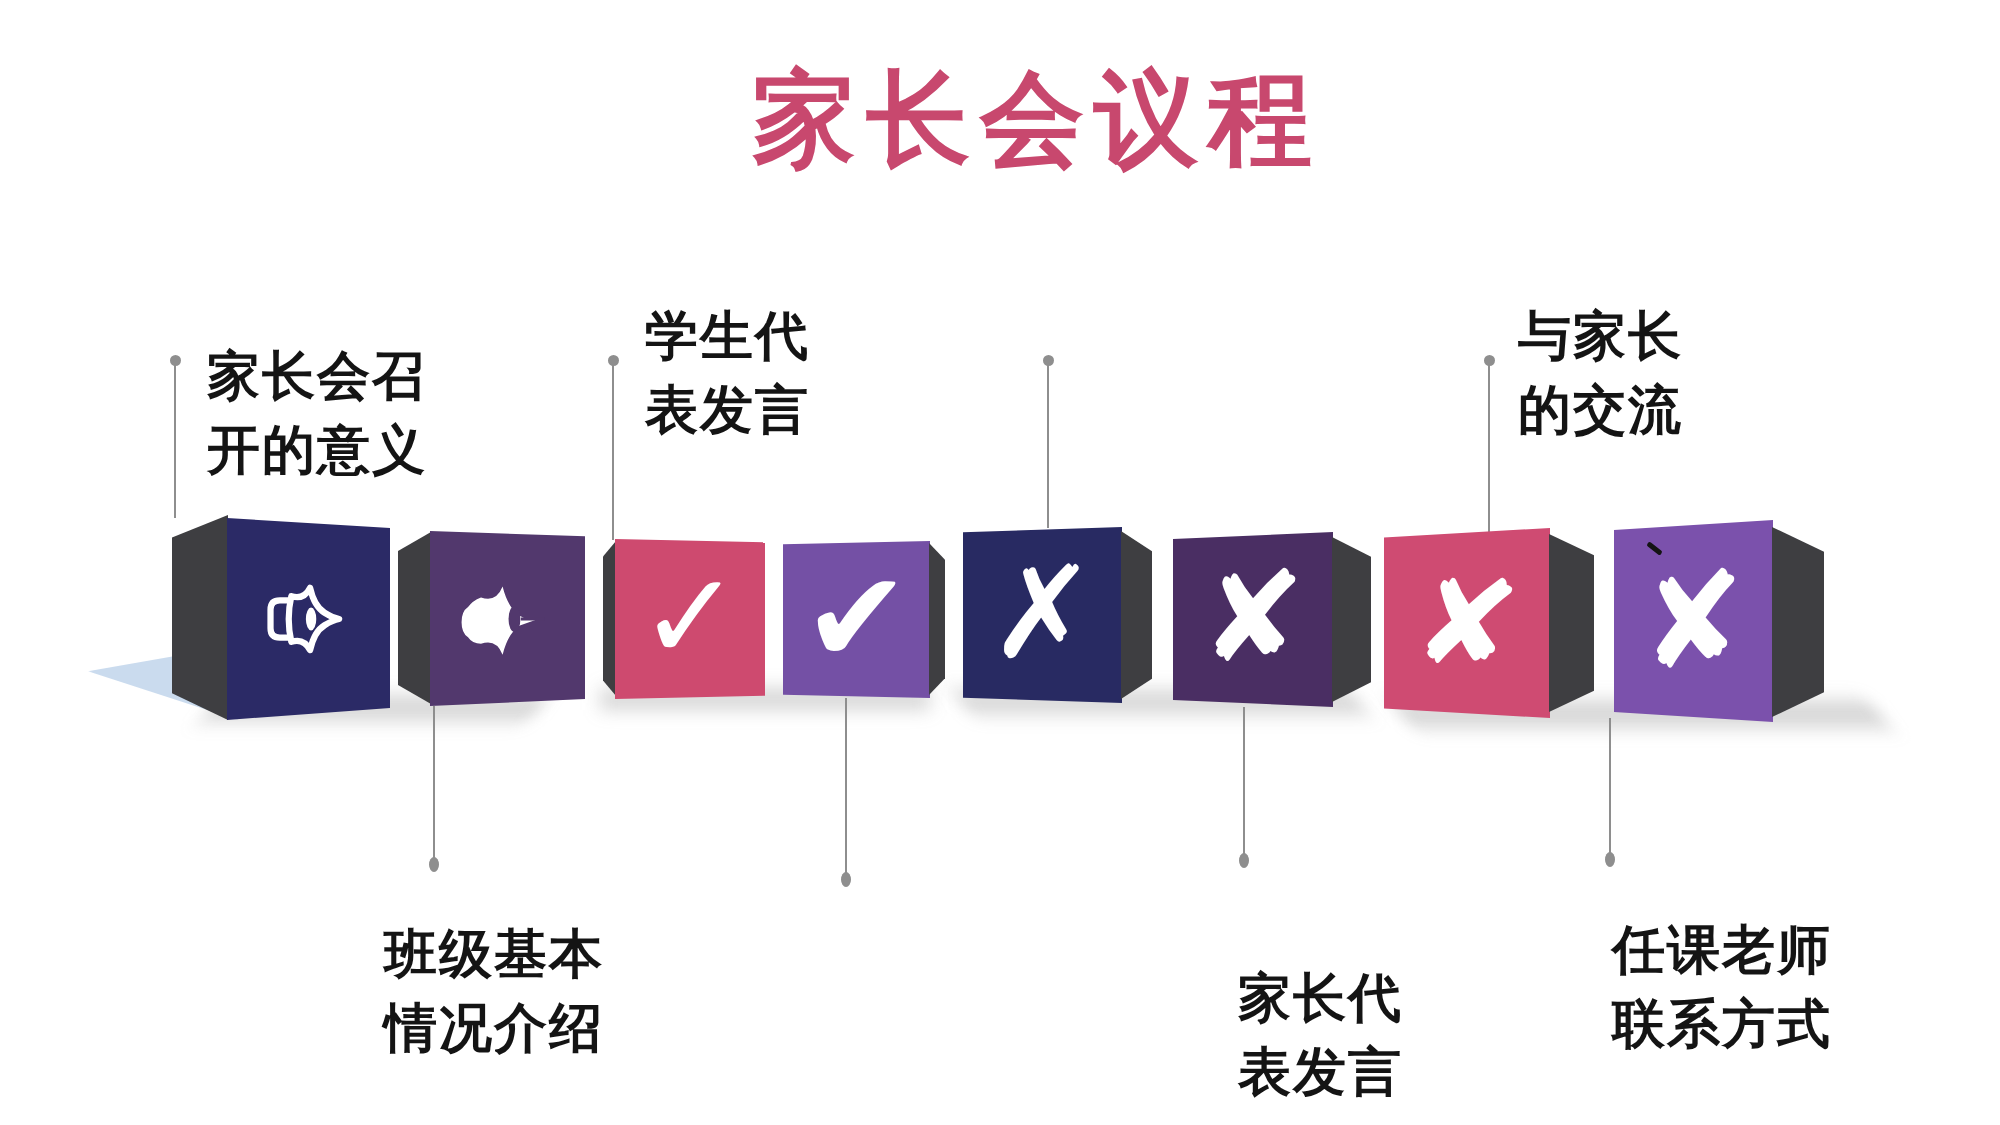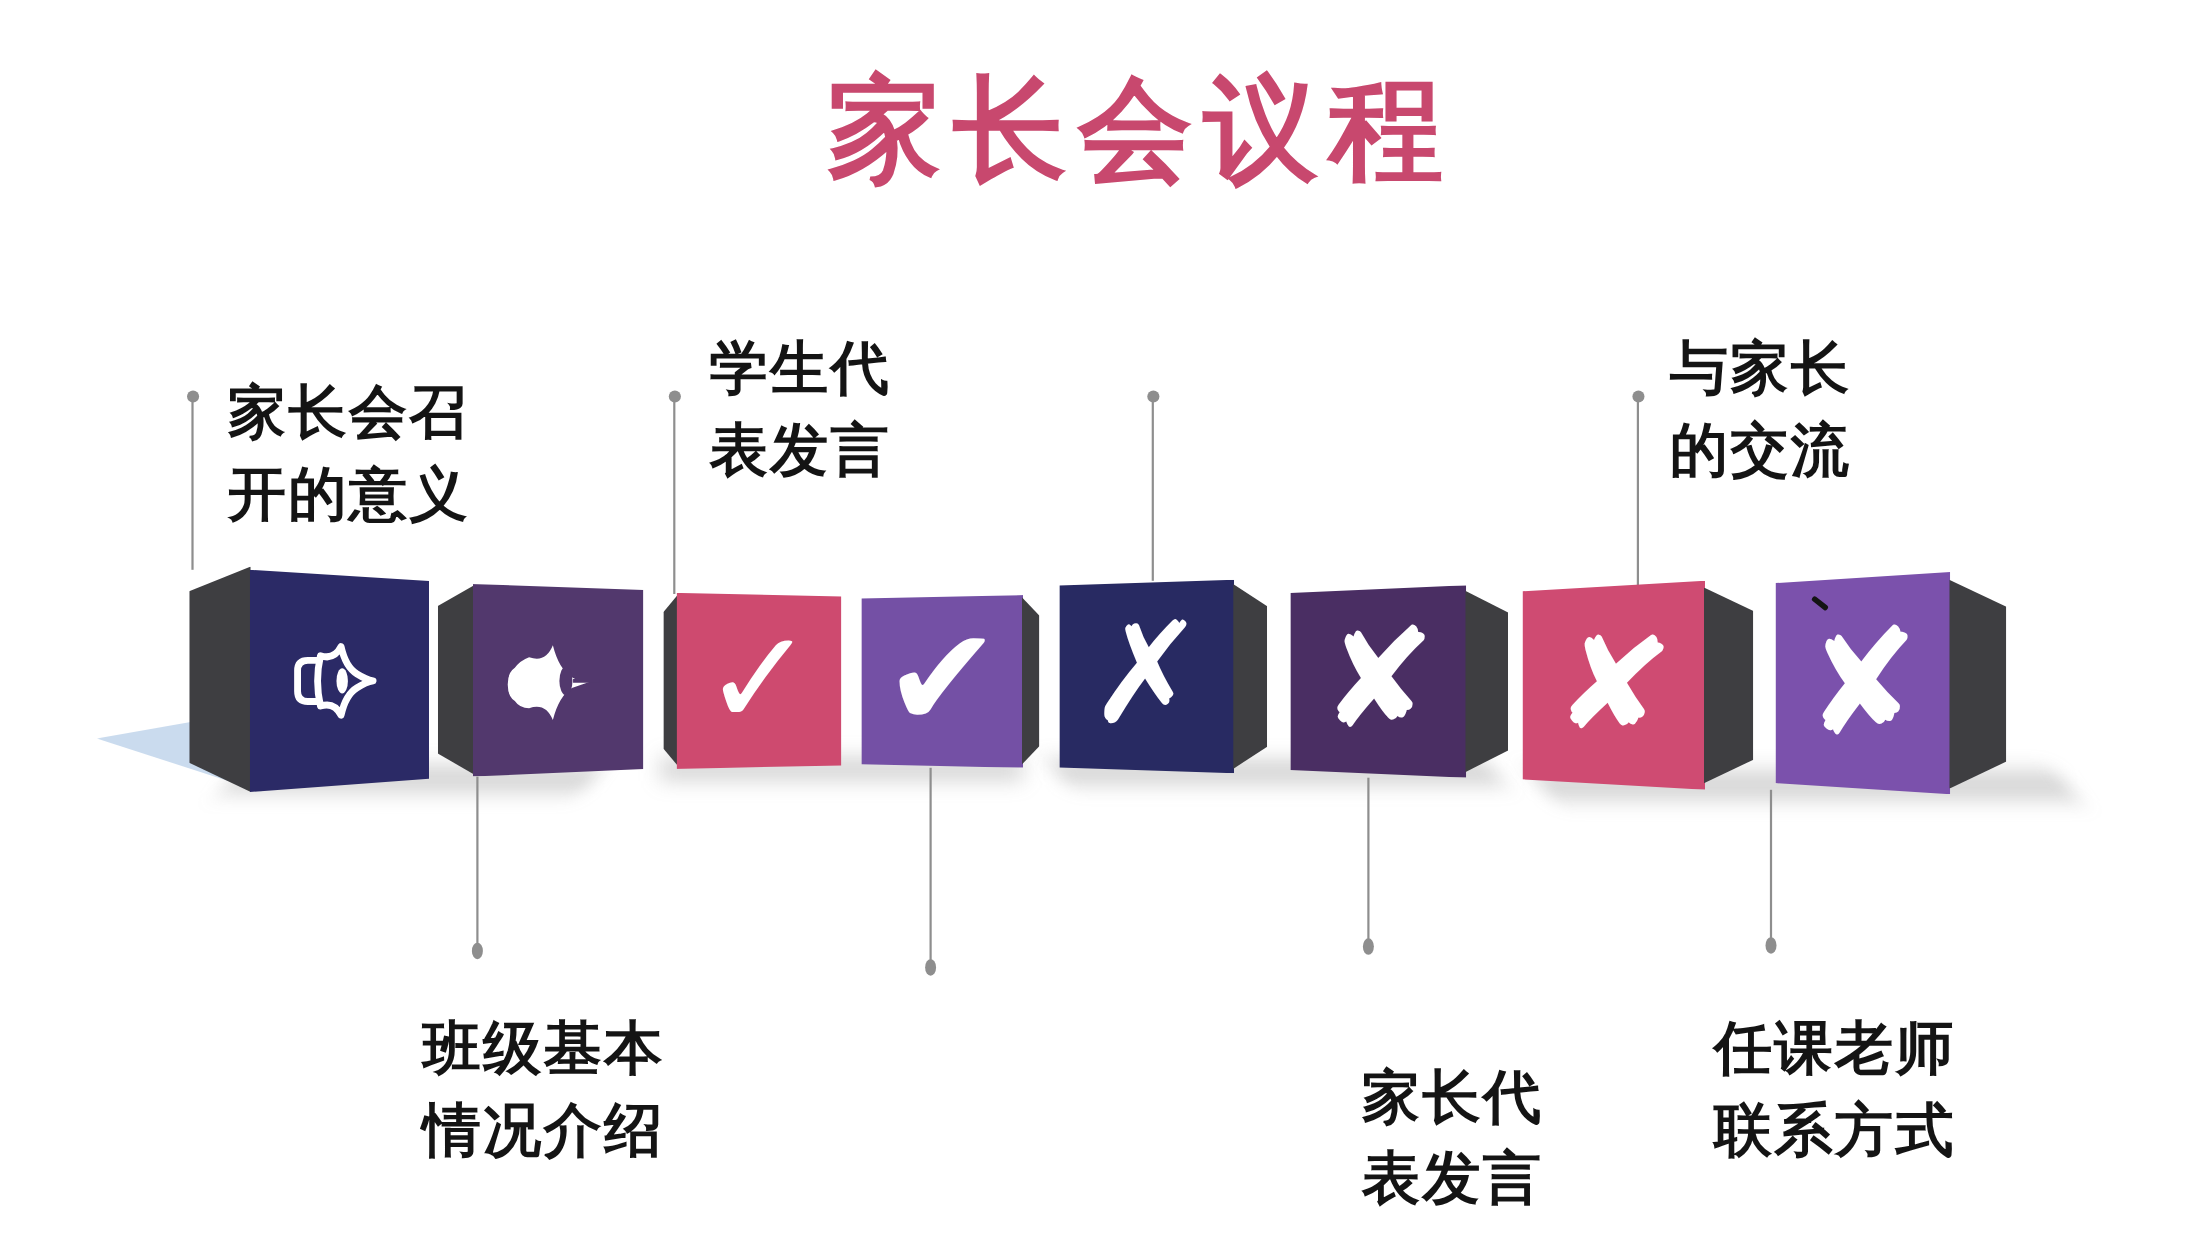--- a/index.html
+++ b/index.html
@@ -122,16 +122,16 @@
   </div>
   <div class="side" style="left: 1549px; top: 534px; width: 45px; height: 178px; clip-path: polygon(0px 0px, 100% 12%, 100% 88%, 0px 100%); background: rgb(62, 62, 65);"></div>
 
   <div class="face" style="left: 1614px; top: 520px; width: 159px; height: 202px; clip-path: polygon(0px 5%, 100% 0px, 100% 100%, 0px 95%); background: rgb(123, 81, 172);">
     <span class="glyph" style="font-size:130px;transform:rotate(-4deg);">✘</span>
   </div>
   <div class="side" style="left: 1772px; top: 527px; width: 52px; height: 190px; clip-path: polygon(0px 0px, 100% 13%, 100% 87%, 0px 100%); background: rgb(62, 62, 65);"></div>
   <div class="stray"></div>
   <span class="vline" style="left: 1609px; top: 718px; height: 136px; background: rgb(142, 142, 142);"></span>
   <span class="dot oval" style="left: 1605px; top: 852px; background: rgb(142, 142, 142);"></span>
-  <div class="botlabel" style="left:1438px;">任课老师
+  <div class="botlabel" style="left:1492px;font-family:Liberation Mono, monospace;">任课老师
 联系方式</div>
 
 </div>
 
 </body></html>

